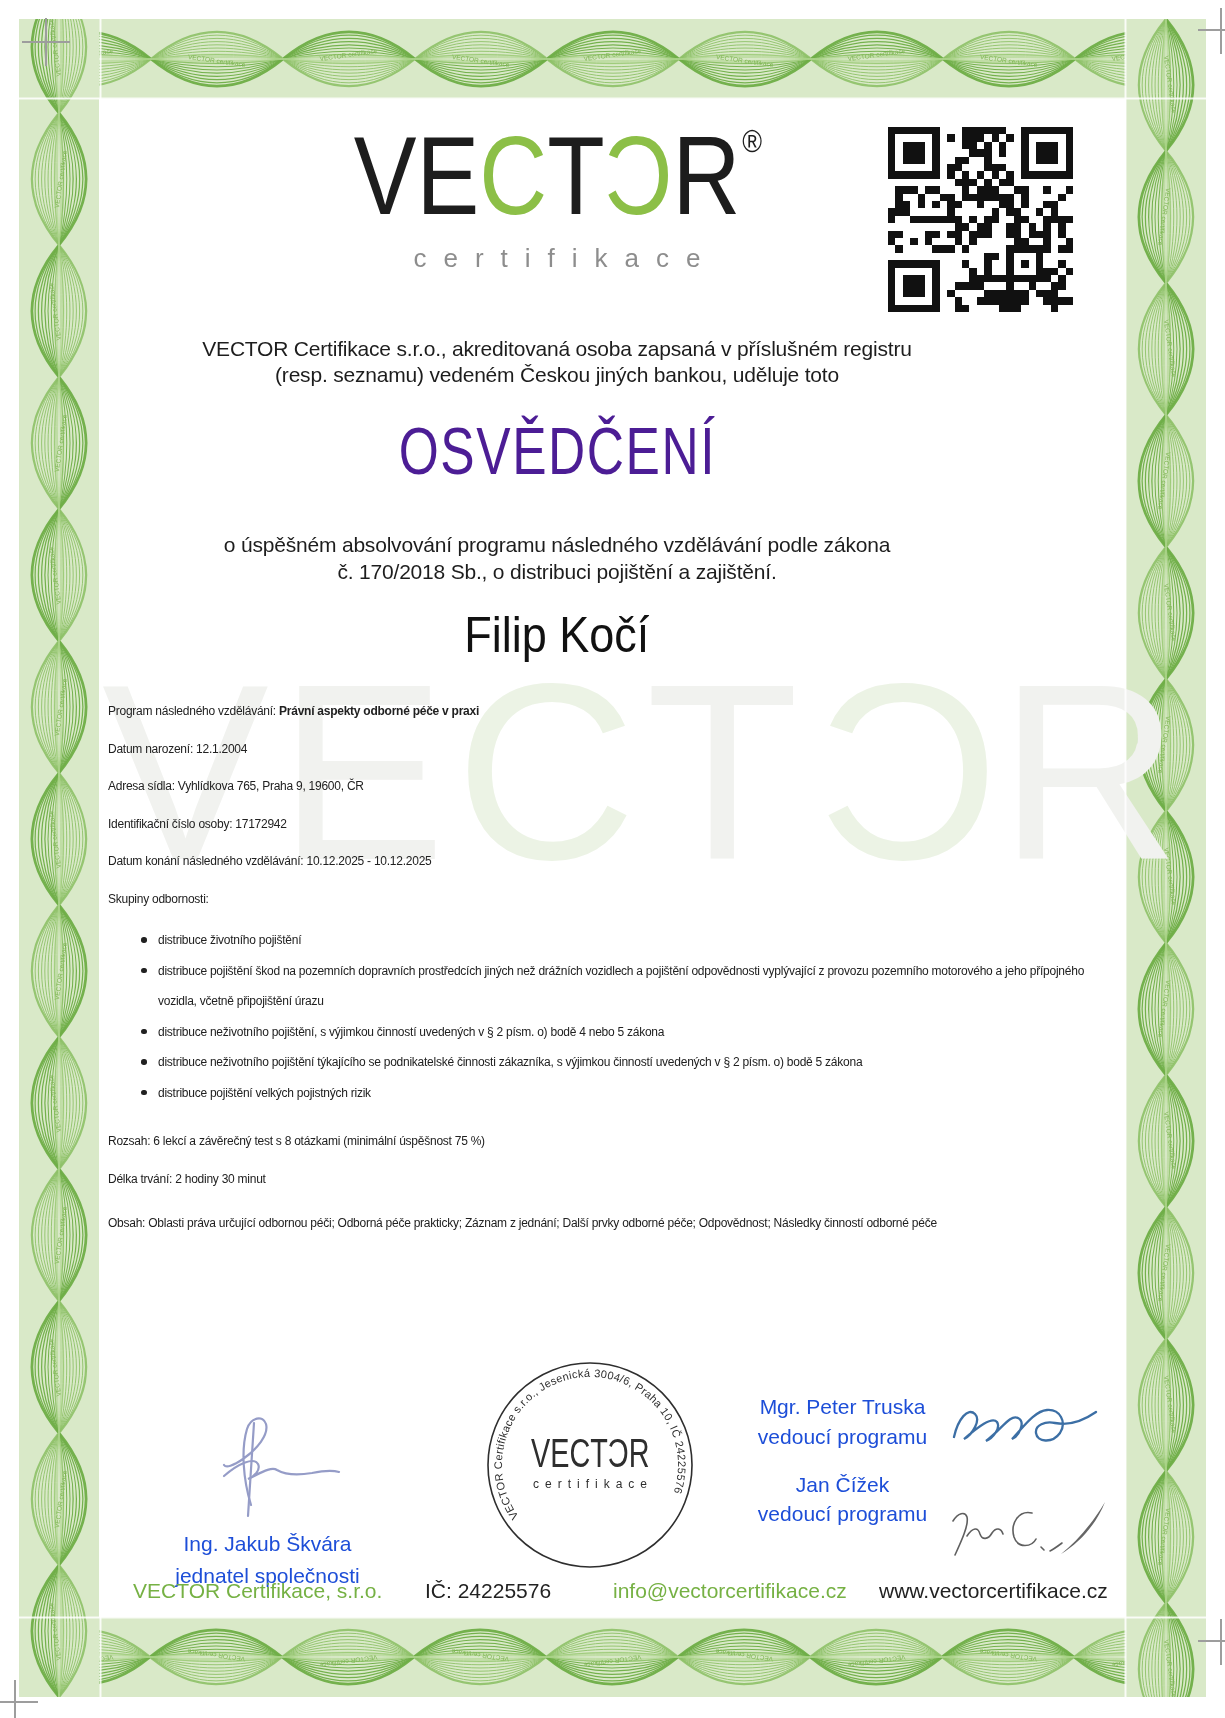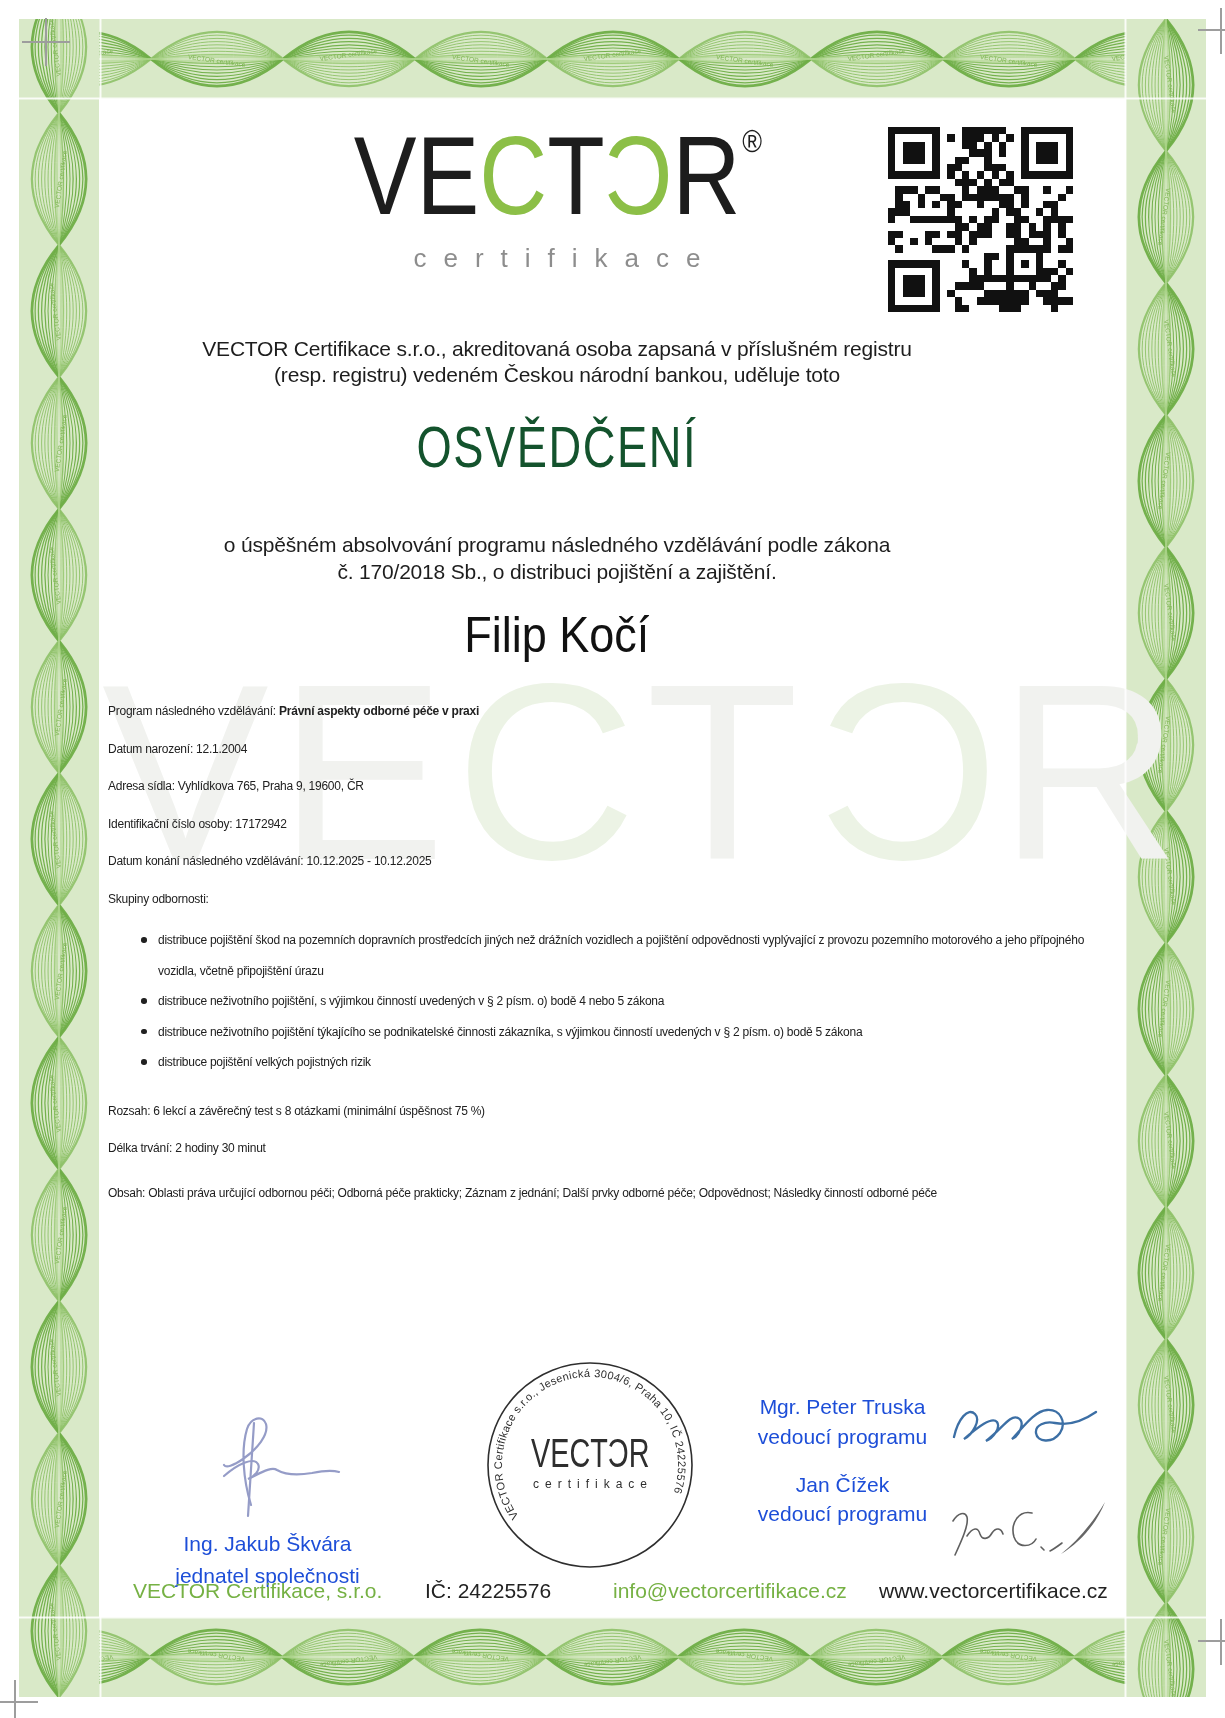--- a/index.html
+++ b/index.html
@@ -15,21 +15,21 @@
   
   .headercol{position:absolute;left:99px;top:0;width:916px;z-index:3;text-align:center;}
   .headercol > div{position:absolute;left:0;width:100%;}
   .logo-word{top:120px;font-size:112px;line-height:1;color:#1d1d1d;white-space:nowrap;}
   .logo-scale{display:inline-block;transform:scaleX(.84);transform-origin:center;}
   .logo-green{color:#8cbf47;}
   .logo-reg{font-size:32px;position:relative;top:-62px;left:2px;color:#1d1d1d;}
   .logo-sub{top:243px;font-size:26px;letter-spacing:17px;color:#8d8d8d;white-space:nowrap;text-indent:17px;}
   .hline1{top:337px;} .hline2{top:363px;}
   .hline1,.hline2,.sub1,.sub2{font-size:21px;letter-spacing:-0.2px;color:#1d1d1d;}
-  .bigtitle{top:418px;font-size:58px;line-height:1;color:#14532d;white-space:nowrap;}
+  .bigtitle{top:418px;font-size:66px;line-height:1;color:#4c1d95;white-space:nowrap;}
   .title-scale{display:inline-block;transform:scaleX(.78);transform-origin:center;letter-spacing:2px;}
   .sub1{top:533px;} .sub2{top:560px;}
   .recipient{top:606px;font-size:50px;font-weight:400;color:#111;}
   .name-scale{display:inline-block;transform:scaleX(.9);transform-origin:center;}
   
   .body-block{position:absolute;left:108px;top:700px;width:1008px;z-index:3;font-size:12px;letter-spacing:-0.25px;}
   .body-block p{margin:0 0 15.5px 0;line-height:22px;}
   .body-block strong{font-weight:700;}
   ul.groups{list-style:none;margin:14px 0 0 0;padding:0;}
   ul.groups li{position:relative;padding-left:50px;line-height:30.5px;}
@@ -109,21 +109,21 @@
         <rect width="1678" height="80" fill="url(#gui)"></rect>
       </g>
   </svg>
 
   <div class="watermark"><span class="wm-d">V</span><span class="wm-d">E</span><span class="wm-g">C</span><span class="wm-d">T</span><span class="wm-g flip">C</span><span class="wm-d">R</span></div>
 
   <div class="headercol">
     <div class="logo-word"><span class="logo-scale"><span>V</span><span>E</span><span class="logo-green">C</span><span>T</span><span class="logo-green flip">C</span><span>R</span><span class="logo-reg">®</span></span></div>
     <div class="logo-sub">certifikace</div>
     <div class="hline1">VECTOR Certifikace s.r.o., akreditovaná osoba zapsaná v příslušném registru</div>
-    <div class="hline2">(resp. registru) vedeném Českou národní bankou, uděluje toto</div>
+    <div class="hline2">(resp. seznamu) vedeném Českou jiných bankou, uděluje toto</div>
     <div class="bigtitle"><span class="title-scale">OSVĚDČENÍ</span></div>
     <div class="sub1">o úspěšném absolvování programu následného vzdělávání podle zákona</div>
     <div class="sub2">č. 170/2018 Sb., o distribuci pojištění a zajištění.</div>
     <div class="recipient"><span class="name-scale">Filip Kočí</span></div>
   </div>
 
   <svg id="qr" width="185" height="185" viewBox="0 0 25 25" shape-rendering="crispEdges">
       <rect x="0" y="0" width="1" height="1" fill="#111"></rect>
       <rect x="1" y="0" width="1" height="1" fill="#111"></rect>
       <rect x="2" y="0" width="1" height="1" fill="#111"></rect>
@@ -440,20 +440,21 @@
     </svg>
 
   <div class="body-block">
     <p><span>Program následného vzdělávání: </span><strong>Právní aspekty odborné péče v praxi</strong></p>
     <p>Datum narození: 12.1.2004</p>
     <p>Adresa sídla: Vyhlídkova 765, Praha 9, 19600, ČR</p>
     <p>Identifikační číslo osoby: 17172942</p>
     <p>Datum konání následného vzdělávání: 10.12.2025 - 10.12.2025</p>
     <p>Skupiny odbornosti:</p>
     <ul class="groups">
+      <li><span>distribuce životního pojištění</span></li>
       <li><span>distribuce pojištění škod na pozemních dopravních prostředcích jiných než drážních vozidlech a pojištění odpovědnosti vyplývající z provozu pozemního motorového a jeho přípojného vozidla, včetně připojištění úrazu</span></li>
       <li><span>distribuce neživotního pojištění, s výjimkou činností uvedených v § 2 písm. o) bodě 4 nebo 5 zákona</span></li>
       <li><span>distribuce neživotního pojištění týkajícího se podnikatelské činnosti zákazníka, s výjimkou činností uvedených v § 2 písm. o) bodě 5 zákona</span></li>
       <li><span>distribuce pojištění velkých pojistných rizik</span></li>
     </ul>
     <p class="after-list">Rozsah: 6 lekcí a závěrečný test s 8 otázkami (minimální úspěšnost 75 %)</p>
     <p>Délka trvání: 2 hodiny 30 minut</p>
     <p class="obsah">Obsah: Oblasti práva určující odbornou péči; Odborná péče prakticky; Záznam z jednání; Další prvky odborné péče; Odpovědnost; Následky činností odborné péče</p>
   </div>
 

